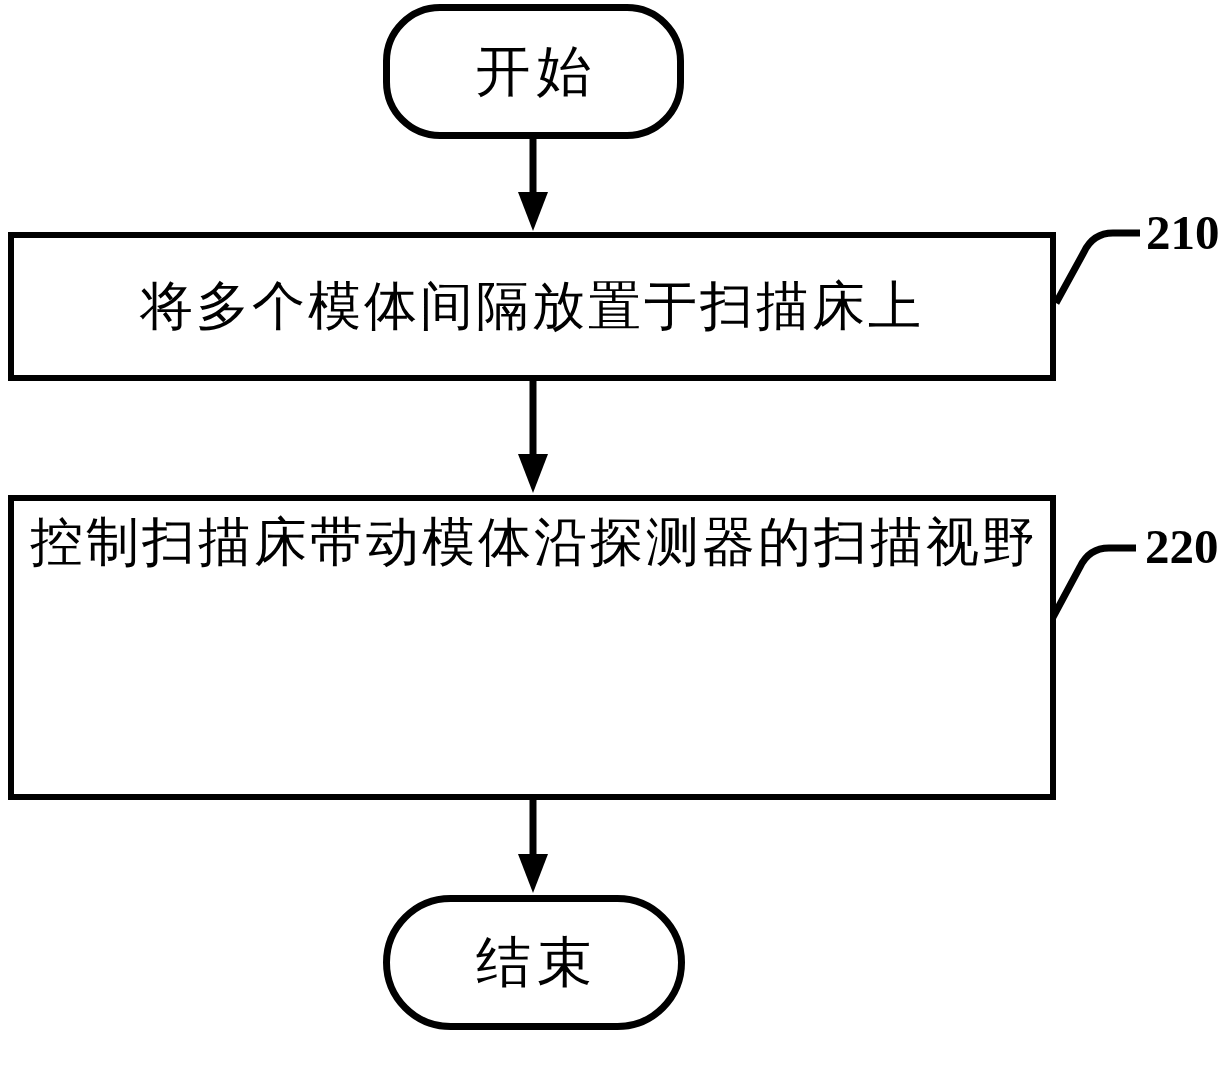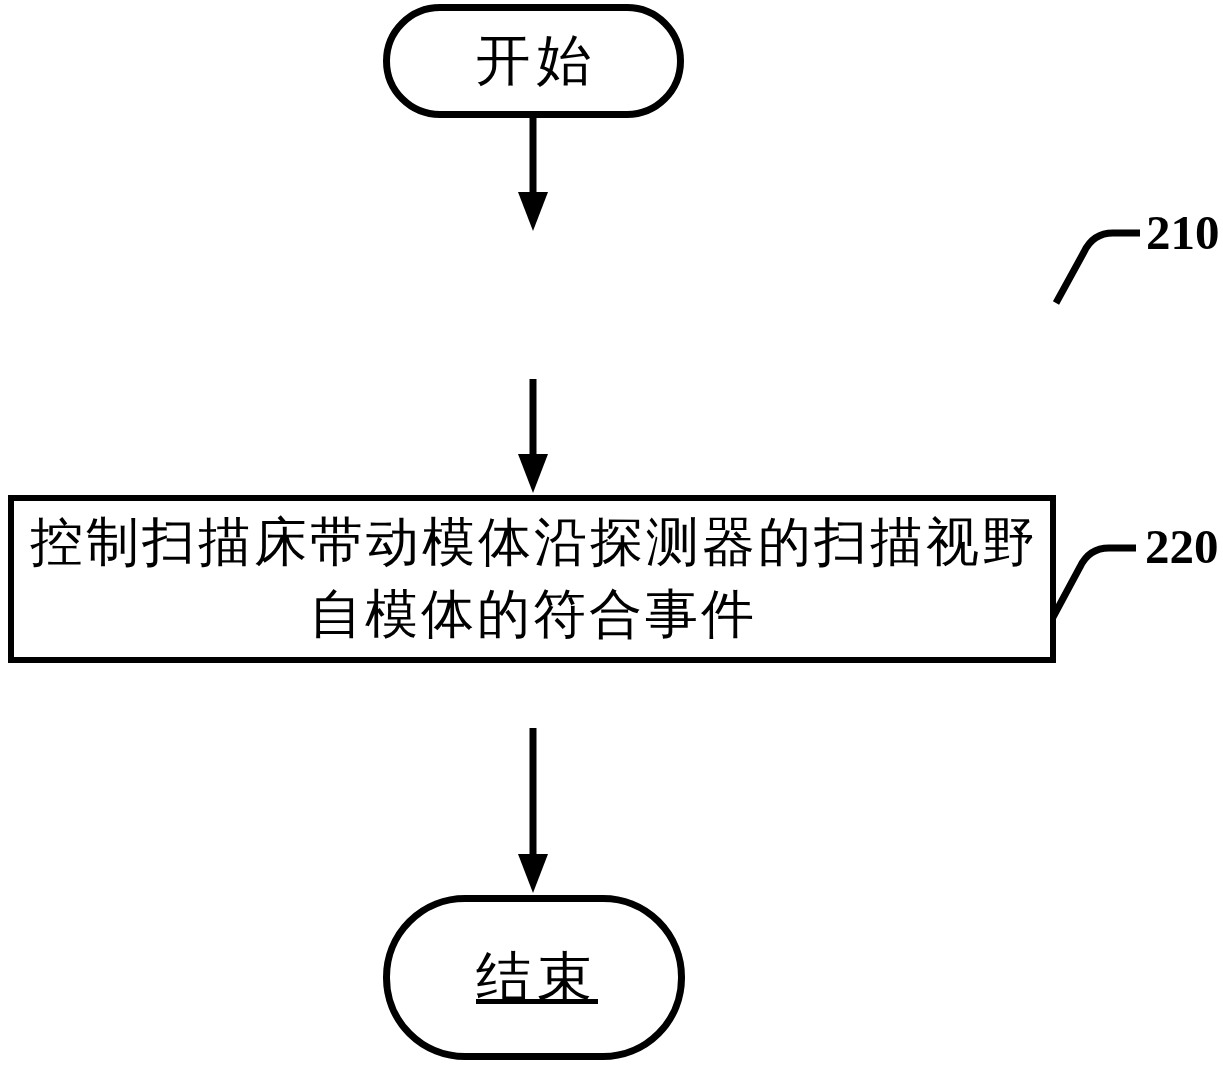--- a/index.html
+++ b/index.html
@@ -33,51 +33,50 @@
     align-items: center;
     justify-content: center;
     font-size: 55px;
     letter-spacing: 6px;
     text-indent: 6px;
   }
   #start-terminal {
     left: 383px;
     top: 4px;
     width: 301px;
-    height: 114px;
+    height: 135px;
     border-radius: 57px;
   }
   #end-terminal {
     left: 383px;
     top: 895px;
     width: 302px;
-    height: 165px;
+    height: 135px;
     border-radius: 82px;
-    text-decoration: underline;
   }
   .process-box {
     position: absolute;
     left: 8px;
     width: 1048px;
     box-sizing: border-box;
     border: 6px solid #000000;
     background: #ffffff;
   }
   #step1-box {
     top: 232px;
     height: 149px;
     display: flex;
     align-items: center;
     justify-content: center;
     font-size: 53px;
     letter-spacing: 3px;
   }
   #step2-box {
     top: 495px;
-    height: 168px;
+    height: 305px;
     padding: 5px 14px 0 16px;
     font-size: 53px;
     line-height: 72px;
     letter-spacing: 3px;
   }
   .step2-line {
     white-space: nowrap;
   }
   .step2-line.centered {
     text-align: center;
@@ -116,26 +115,28 @@
 
     <path d="M 1056 303 L 1084 252 Q 1093 233 1113 233 L 1140 233" fill="none" stroke="#000000" stroke-width="7"></path>
 
     <path d="M 1052 619 L 1080 567 Q 1089 548 1109 548 L 1136 548" fill="none" stroke="#000000" stroke-width="7"></path>
   </svg>
 
   <div id="start-terminal" class="terminal">
     <span>开始</span>
   </div>
 
+  <div id="step1-box" class="process-box">
+    <span>将多个模体间隔放置于扫描床上</span>
+  </div>
 
   <div id="ref-210" class="ref-label">210</div>
 
   <div id="step2-box" class="process-box">
     <div class="step2-line">控制扫描床带动模体沿探测器的扫描视野</div>
-    <div class="step2-line centered">自模体的符合事件</div>
   </div>
 
   <div id="ref-220" class="ref-label">220</div>
 
   <div id="end-terminal" class="terminal">
     <span>结束</span>
   </div>
 
 </div>
 

